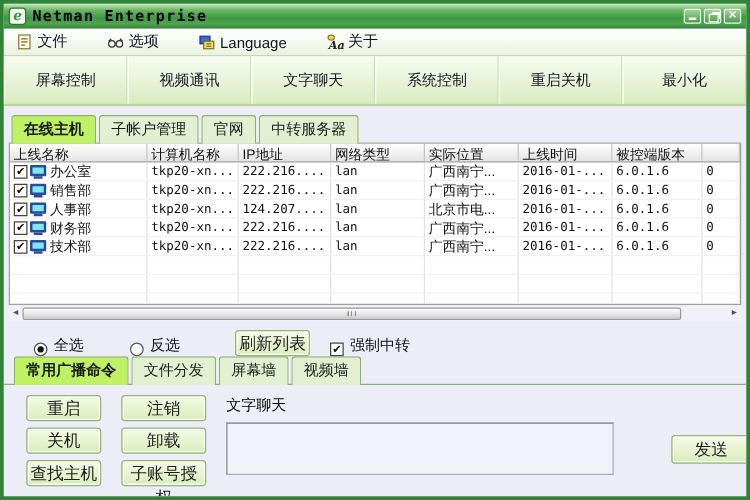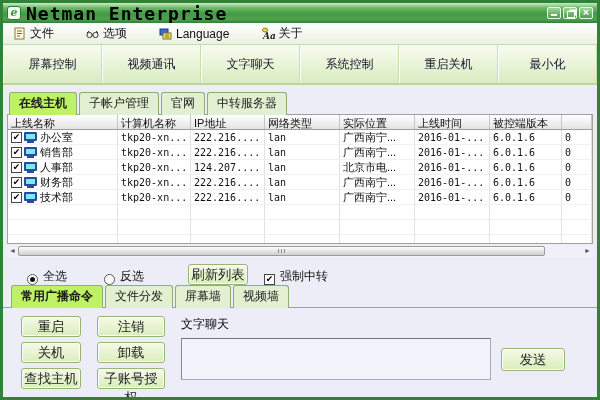--- a/index.html
+++ b/index.html
@@ -7,21 +7,21 @@
   body { font-family:"Liberation Sans","DejaVu Sans",sans-serif; font-size:12px; color:#111; }
 
   .window { width:600px; height:400px; border:3px solid #2f8236; background:#ecedf6;
             display:flex; flex-direction:column; overflow:hidden; }
 
   
   .titlebar { height:20px; flex:0 0 20px; display:flex; align-items:center; padding:0 4px;
               background:linear-gradient(#cde9c4 0%, #6cb766 25%, #3f9a44 55%, #4fa450 80%, #357f38 100%); }
   .app-icon { width:14px; height:14px; background:#f6fbf2; border-radius:3px; border:1px solid #2c7a30;
               color:#2f9a3a; font:italic bold 11px/12px "DejaVu Serif",serif; text-align:center; margin-right:5px; }
-  .title-text { font-family:"DejaVu Sans Mono",monospace; font-weight:bold; font-size:18px; color:#000; letter-spacing:1px; }
+  .title-text { font-family:"DejaVu Sans Mono",monospace; font-weight:bold; font-size:12px; color:#000; letter-spacing:1px; }
   .win-btns { margin-left:auto; display:flex; gap:2px; }
   .win-btn { width:14px; height:12px; border:1px solid #eaf6e8; border-radius:2px;
              background:linear-gradient(#9fd49b,#4e9e50); position:relative; }
   .glyph-min::after { content:""; position:absolute; left:3px; right:3px; bottom:2px; height:2px; background:#fff; }
   .glyph-restore::after { content:""; position:absolute; left:3px; top:3px; width:6px; height:5px;
              border:1px solid #fff; box-shadow:2px -2px 0 -0.5px #fff; }
   .glyph-close::after { content:"×"; position:absolute; left:0; right:0; top:-2px; text-align:center;
              color:#fff; font-weight:bold; font-size:11px; }
 
   
@@ -84,21 +84,21 @@
          box-shadow:inset 0 0 0 1px #ffffff; color:#1c1c1c; text-align:center; cursor:default; }
   .refresh-btn { width:60px; height:21px; line-height:19px;margin-left:44px; }
 
   
   .bottom-tabs { margin-left:8px; }
   .panel { flex:1; border-top:1px solid #8fae76; display:flex; padding:8px 0 0 18px; }
   .cmd-grid { display:grid; grid-template-columns:60px 68px; grid-auto-rows:21px; gap:5px 16px; flex:0 0 144px; }
   .cmd-btn { line-height:19px; }
   .chat { margin-left:16px; display:flex; flex-direction:column; }
   .chat-label { margin:0 0 5px 0; color:#000; }
-  .chat-row { display:flex; align-items:center; }
+  .chat-row { display:flex; align-items:center;gap:36px; }
   .chat-input { width:310px; height:42px; background:#f2f3fa; border:1px solid #aab;
                 border-top:1px solid #777; border-left:1px solid #888; resize:none;
                 font-family:"Liberation Sans",sans-serif; font-size:12px; }
   .send-btn { width:64px; height:23px; line-height:21px; margin-left:10px; }
 
   svg { display:block; }
 </style>
 </head>
 <body>
 

